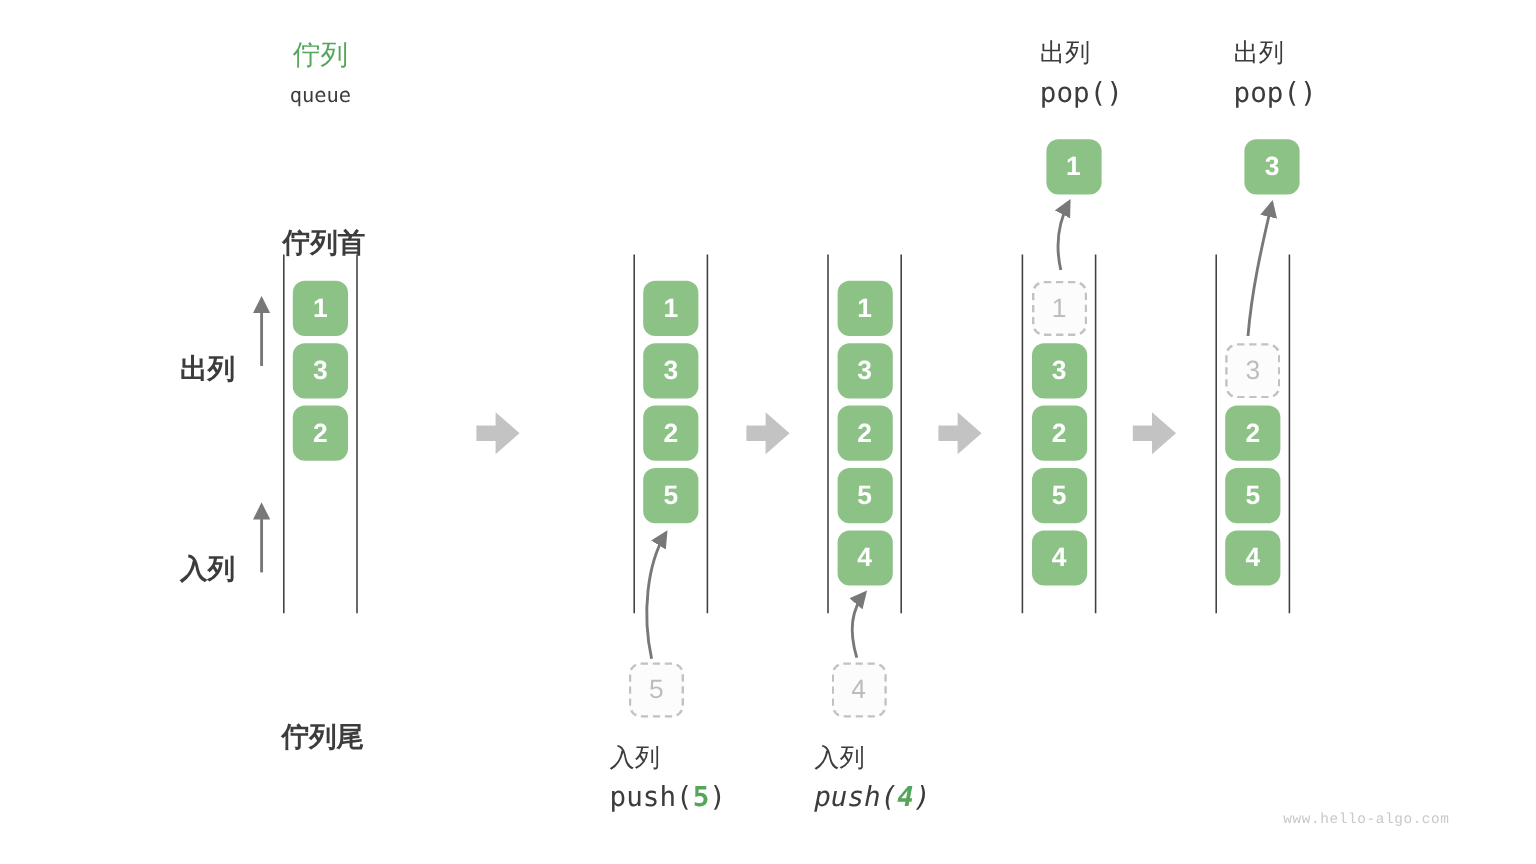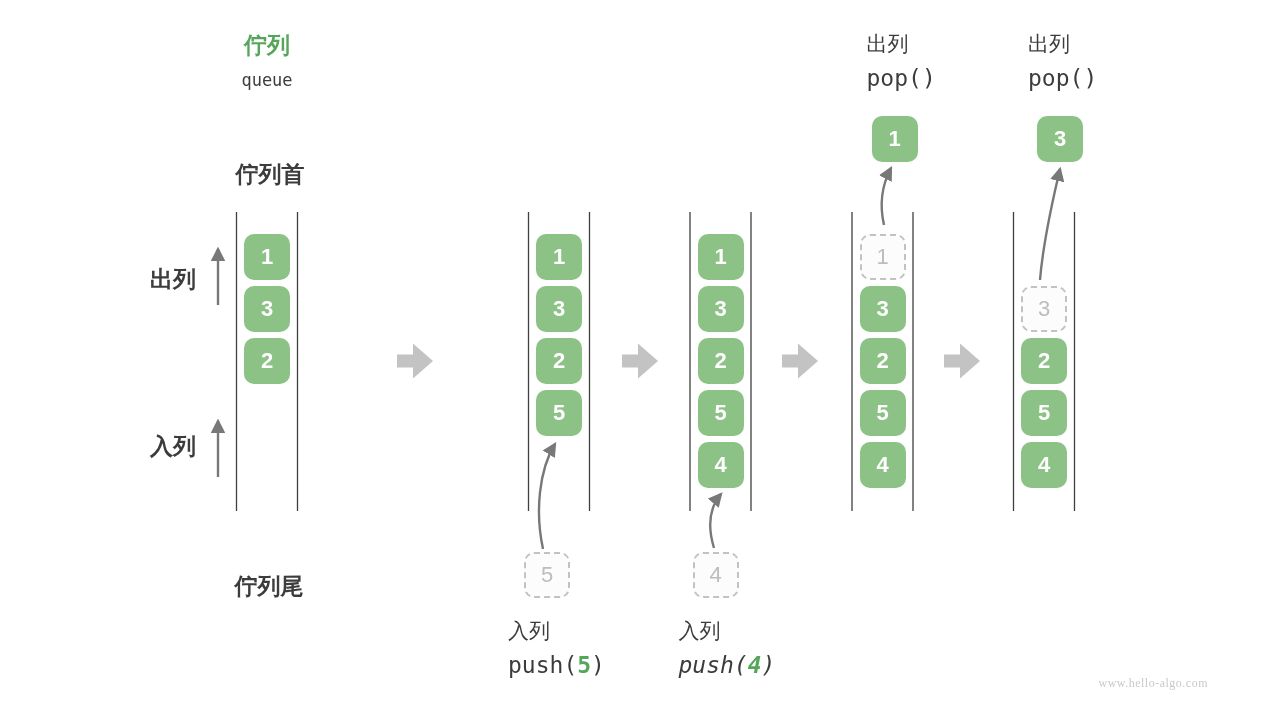--- a/index.html
+++ b/index.html
@@ -28,37 +28,38 @@
   .cell.ghost {
     background: #fcfcfc;
     border: 2px dashed var(--ghost-border);
     color: var(--ghost-text);
     font-weight: normal;
   }
 
   .title-zh {
     position: absolute; left: 267px; top: 30px;
     transform: translateX(-50%);
-    font-size: 23px; font-weight: bold;
+    font-size: 23px; font-weight: normal;
     color: var(--accent-green);
     white-space: nowrap;
   }
   .title-en {
     position: absolute; left: 267px; top: 70px;
     transform: translateX(-50%);
     font-family: "DejaVu Sans Mono", monospace;
     font-size: 17px; color: var(--text-dark);
     white-space: nowrap;
   }
 
   .side-lbl {
     position: absolute;
     font-size: 23px; font-weight: bold;
     color: var(--text-dark);
     white-space: nowrap;
+    margin-top: 28px;
   }
   .lbl-front { left: 270px; top: 159px; transform: translateX(-50%); }
   .lbl-rear  { left: 269px; top: 571px; transform: translateX(-50%); }
   .lbl-dequeue { left: 150px; top: 264px; }
   .lbl-enqueue { left: 150px; top: 431px; }
 
   .op-label {
     position: absolute;
     font-size: 21px;
     color: var(--text-dark);
@@ -69,21 +70,21 @@
     font-family: "DejaVu Sans Mono", monospace;
     font-size: 23px;
     color: var(--text-dark);
     white-space: nowrap;
   }
   .op-code .arg { color: var(--accent-green); font-weight: bold; }
 
   .watermark {
     position: absolute;
     right: 72px; top: 676px;
-    font-family: Liberation Serif, serif;
+    font-family: Liberation Mono, monospace;
     font-size: 12px;
     letter-spacing: 0.5px;
     color: var(--watermark-gray);
     white-space: nowrap;
   }
 </style>
 </head>
 <body>
 
 <div id="stage">

